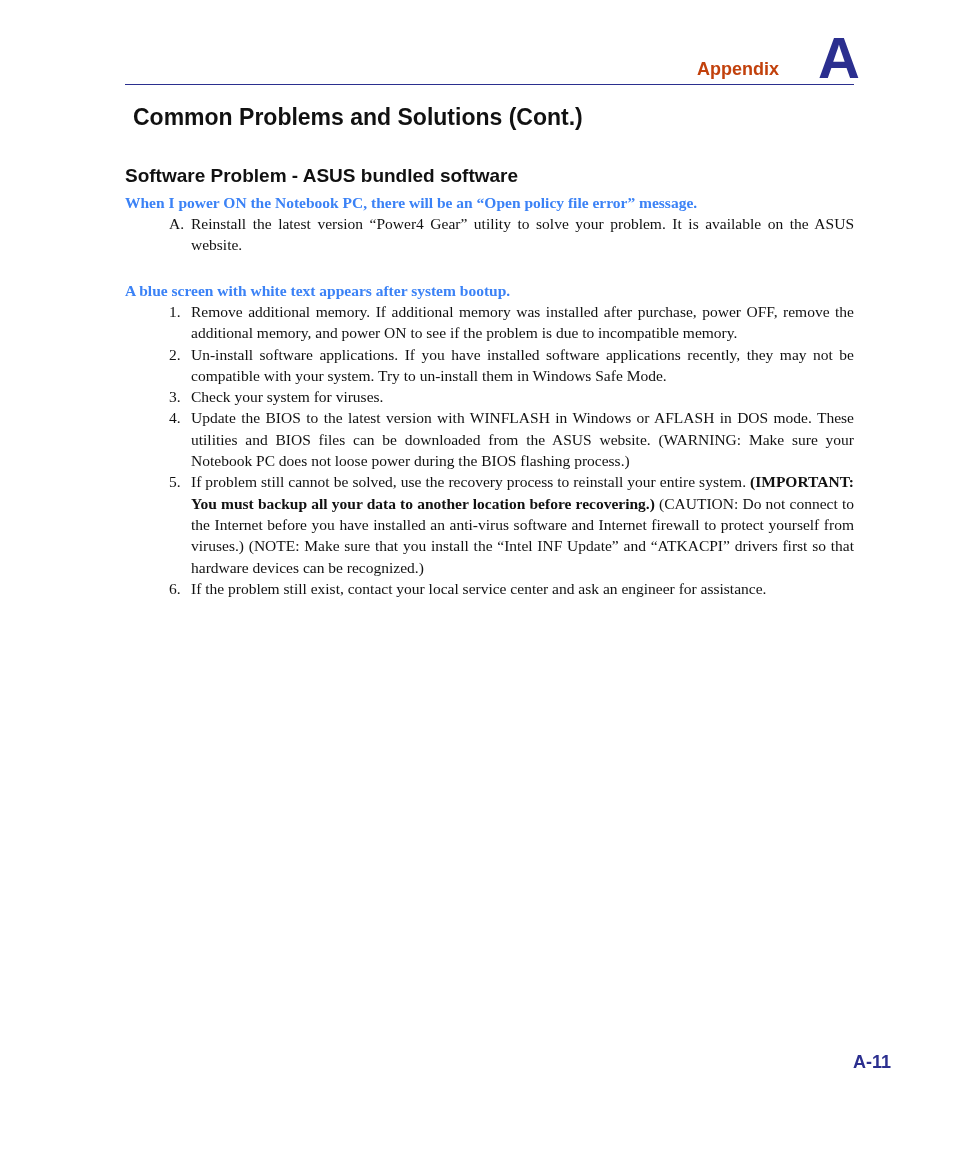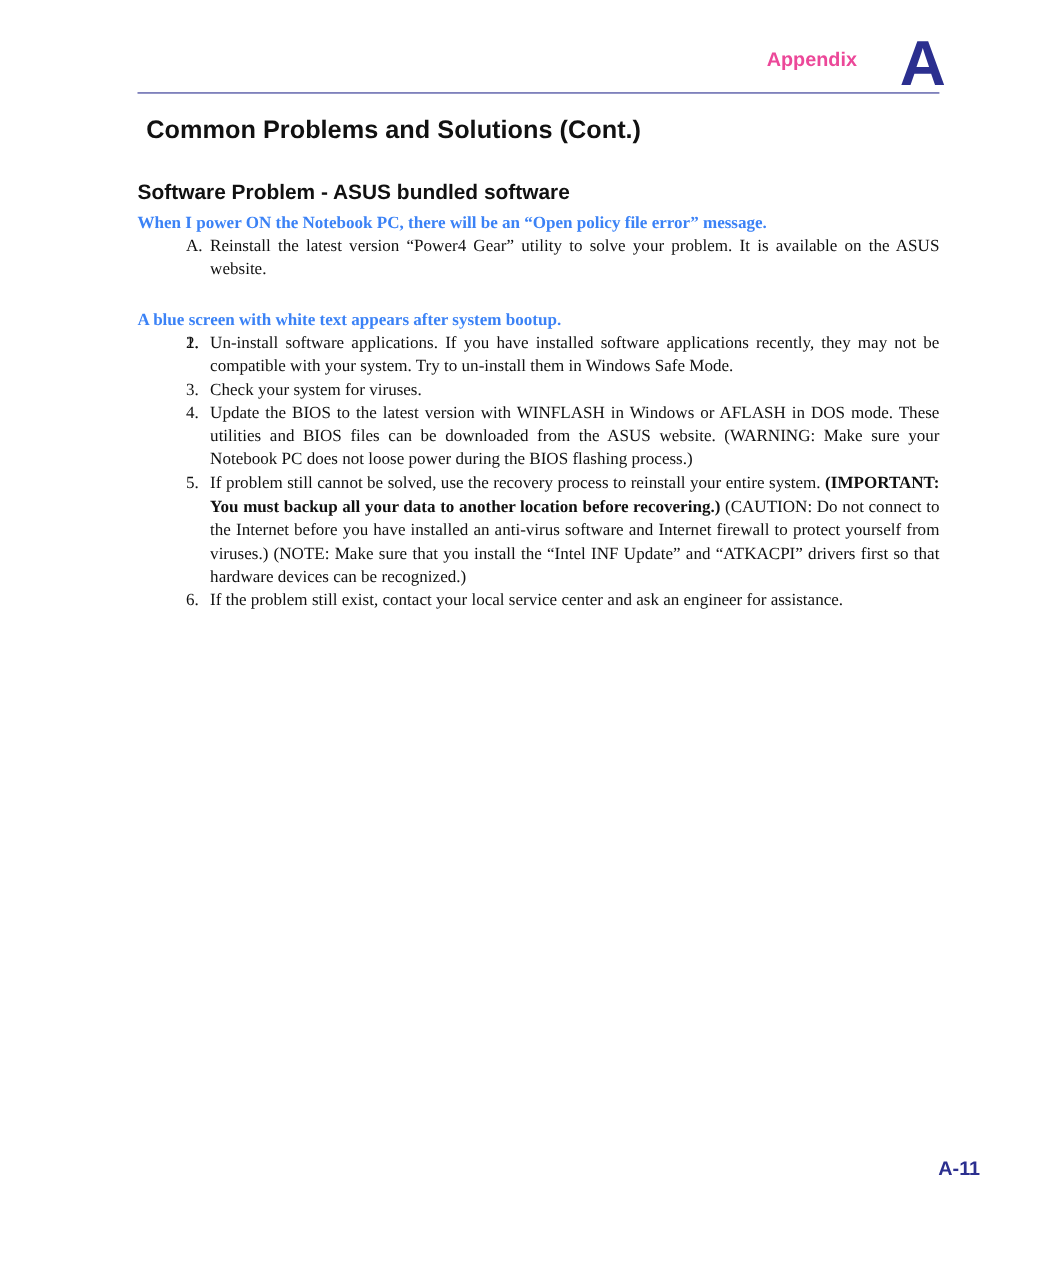--- a/index.html
+++ b/index.html
@@ -1,17 +1,17 @@
 <!DOCTYPE html>
 <html><head>
 <meta charset="utf-8">
 <style>
   html, body { margin:0; padding:0; background:#ffffff; }
   body { width:954px; height:1155px; position:relative; overflow:hidden; }
-  .hdr-label { position:absolute; left:697px; top:44px; font-family:"Liberation Sans", sans-serif; font-weight:bold; font-size:18px; color:#ec4899; }
+  .hdr-label { position:absolute; left:697px; top:59px; font-family:"Liberation Sans", sans-serif; font-weight:bold; font-size:18px; color:#c2410c; }
   .hdr-letter { position:absolute; left:818px; top:30px; font-family:"Liberation Sans", sans-serif; font-weight:bold; font-size:58px; line-height:56px; color:#2b2f8f; }
   .hdr-rule { position:absolute; left:125px; top:84px; width:729px; height:1px; background:#2b2f8f; }
   .title { position:absolute; left:125px; top:96px; font-family:"Liberation Sans", sans-serif; font-weight:bold; font-size:23px; color:#111; margin:8px; }
   .section { position:absolute; left:125px; width:729px; }
   .sec-title { font-family:"Liberation Sans", sans-serif; font-weight:bold; font-size:19px; color:#111; margin:0 0 4px 0; line-height:24px; }
   .sec-sub { font-family:"Liberation Serif", serif; font-weight:bold; font-size:15.5px; color:#3b82f6; margin:0; line-height:21px; }
   .items { margin:0; padding:0; list-style:none; }
   .item { position:relative; padding-left:66px; font-family:"Liberation Serif", serif; font-size:15.5px; line-height:21.3px; color:#111; text-align:justify; }
   .item .num { position:absolute; left:44px; top:0; }
   .item.alpha .num { left:44px; }
@@ -36,20 +36,21 @@
       <span>Reinstall the latest version “Power4 Gear” utility to solve your problem. It is available on the ASUS website.</span>
     </li>
   </ul>
 </div>
 
 <div class="section" style="top:280px;">
   <p class="sec-sub">A blue screen with white text appears after system bootup.</p>
   <ul class="items">
     <li class="item">
       <span class="num">1.</span>
+      <span>Remove additional memory. If additional memory was installed after purchase, power OFF, remove the additional memory, and power ON to see if the problem is due to incompatible memory.</span>
     </li>
     <li class="item">
       <span class="num">2.</span>
       <span>Un-install software applications. If you have installed software applications recently, they may not be compatible with your system. Try to un-install them in Windows Safe Mode.</span>
     </li>
     <li class="item">
       <span class="num">3.</span>
       <span>Check your system for viruses.</span>
     </li>
     <li class="item">

